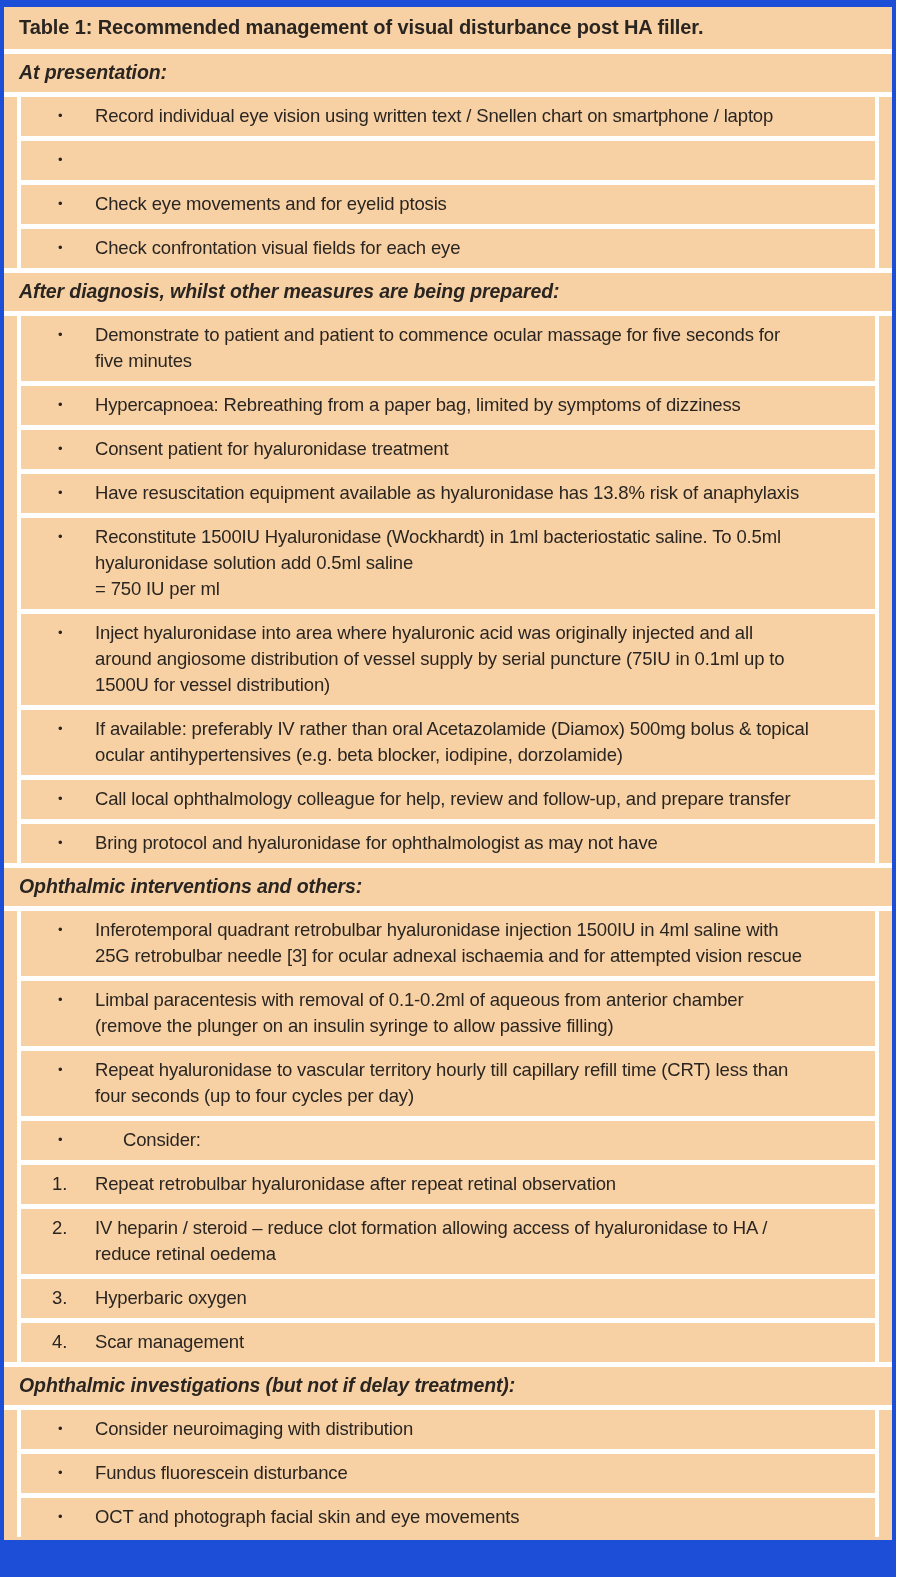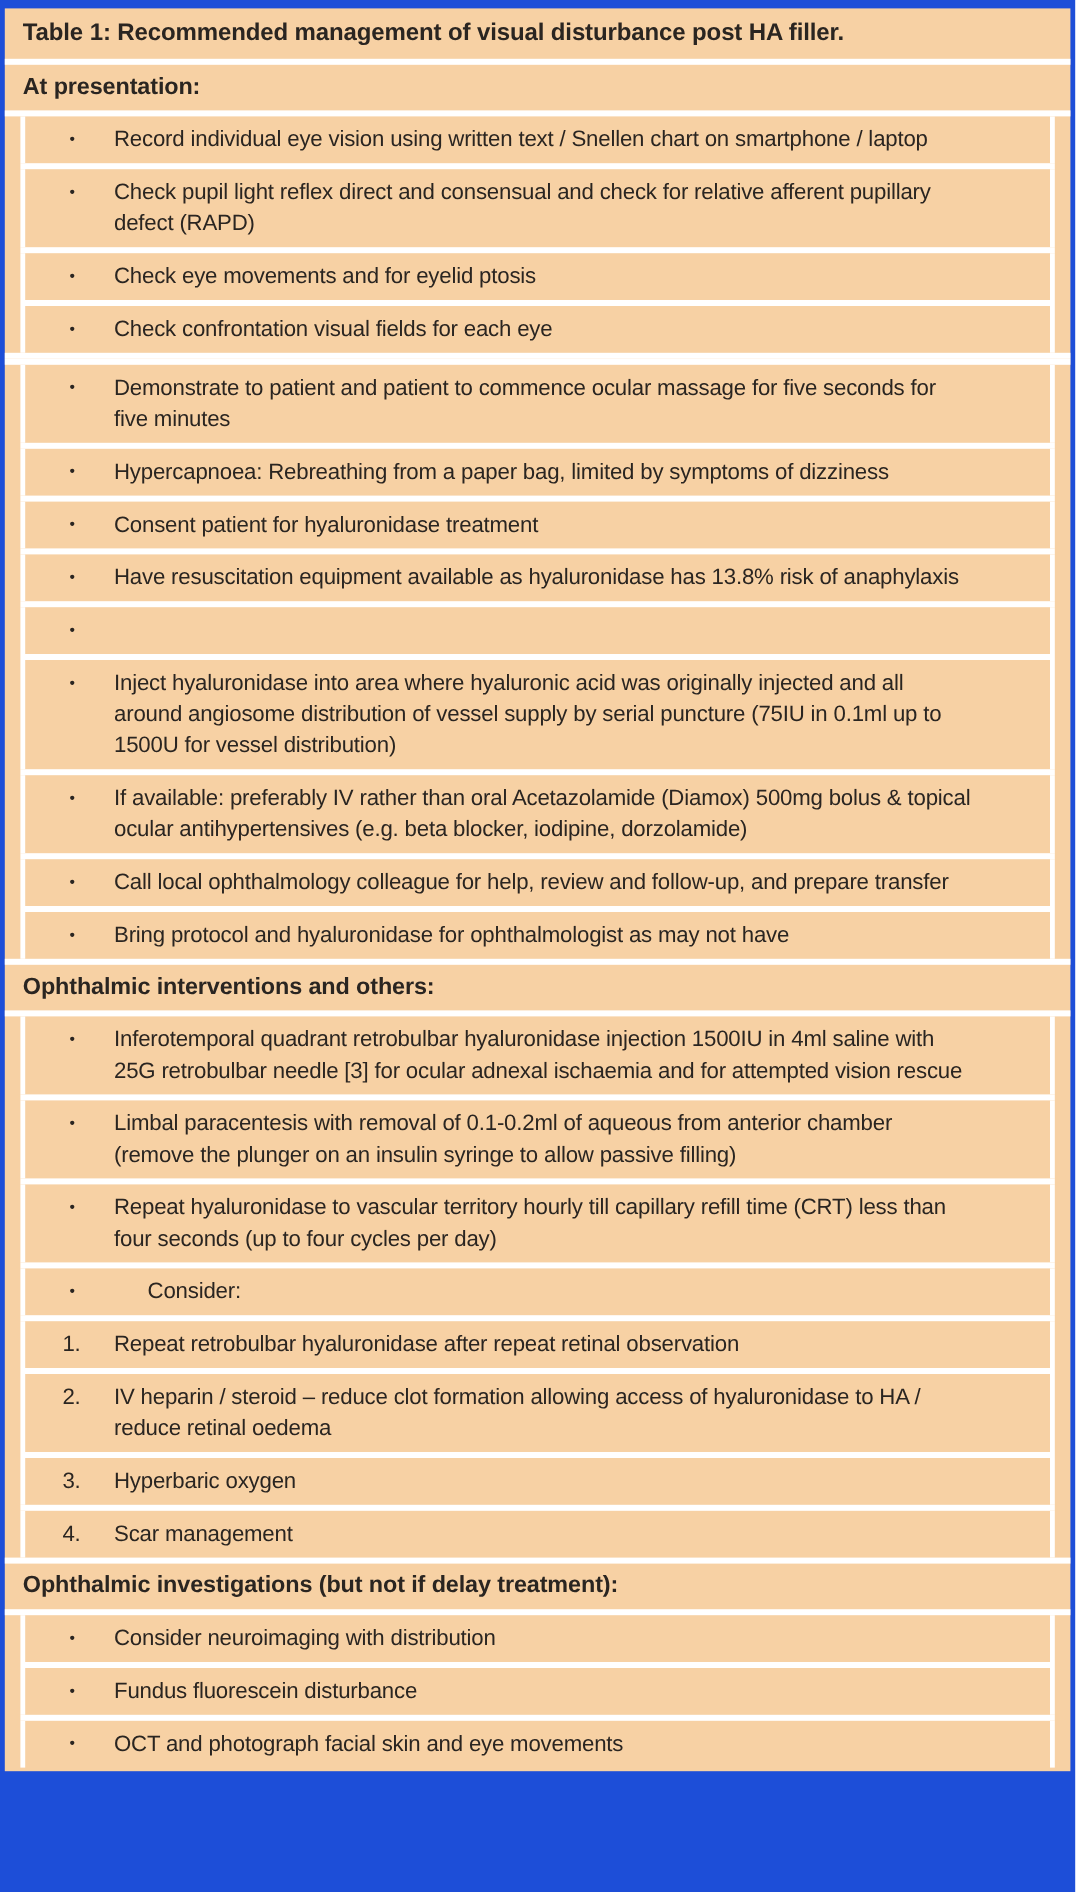--- a/index.html
+++ b/index.html
@@ -28,20 +28,21 @@
     font-weight: bold;
     font-size: 20px;
     letter-spacing: -0.1px;
     padding: 9px 14px 10px 15px;
   }
   .header-band {
     font-weight: bold;
     font-size: 19.5px;
     letter-spacing: -0.1px;
     padding: 7px 14px 8px 15px;
+    font-style: italic;
   }
   .divider {
     height: 5px;
     background: #ffffff;
   }
   .divider.inset {
     margin: 0 13px;
   }
   .item-band {
     display: flex;
@@ -84,34 +85,33 @@
   <div class="divider full"></div>
       <div class="band header-band">At presentation:</div>
       <div class="divider full"></div>
       <div class="band item-band">
         <div class="marker dot">•</div>
         <div class="text">Record individual eye vision using written text / Snellen chart on smartphone / laptop</div>
       </div>
       <div class="divider inset"></div>
       <div class="band item-band">
         <div class="marker dot">•</div>
-        <div class="text">Check pupil light reflex direct and consensual and check for relative afferent pupillary
-defect (RAPD)</div>
       </div>
       <div class="divider inset"></div>
       <div class="band item-band">
         <div class="marker dot">•</div>
         <div class="text">Check eye movements and for eyelid ptosis</div>
       </div>
       <div class="divider inset"></div>
       <div class="band item-band">
         <div class="marker dot">•</div>
         <div class="text">Check confrontation visual fields for each eye</div>
       </div>
       <div class="divider full"></div>
+      <div class="band header-band">After diagnosis, whilst other measures are being prepared:</div>
       <div class="divider full"></div>
       <div class="band item-band">
         <div class="marker dot">•</div>
         <div class="text">Demonstrate to patient and patient to commence ocular massage for five seconds for
 five minutes</div>
       </div>
       <div class="divider inset"></div>
       <div class="band item-band">
         <div class="marker dot">•</div>
         <div class="text">Hypercapnoea: Rebreathing from a paper bag, limited by symptoms of dizziness</div>
@@ -122,20 +122,23 @@
         <div class="text">Consent patient for hyaluronidase treatment</div>
       </div>
       <div class="divider inset"></div>
       <div class="band item-band">
         <div class="marker dot">•</div>
         <div class="text">Have resuscitation equipment available as hyaluronidase has 13.8% risk of anaphylaxis</div>
       </div>
       <div class="divider inset"></div>
       <div class="band item-band">
         <div class="marker dot">•</div>
+        <div class="text">Reconstitute 1500IU Hyaluronidase (Wockhardt) in 1ml bacteriostatic saline. To 0.5ml
+hyaluronidase solution add 0.5ml saline
+= 750 IU per ml</div>
       </div>
       <div class="divider inset"></div>
       <div class="band item-band">
         <div class="marker dot">•</div>
         <div class="text">Inject hyaluronidase into area where hyaluronic acid was originally injected and all
 around angiosome distribution of vessel supply by serial puncture (75IU in 0.1ml up to
 1500U for vessel distribution)</div>
       </div>
       <div class="divider inset"></div>
       <div class="band item-band">

